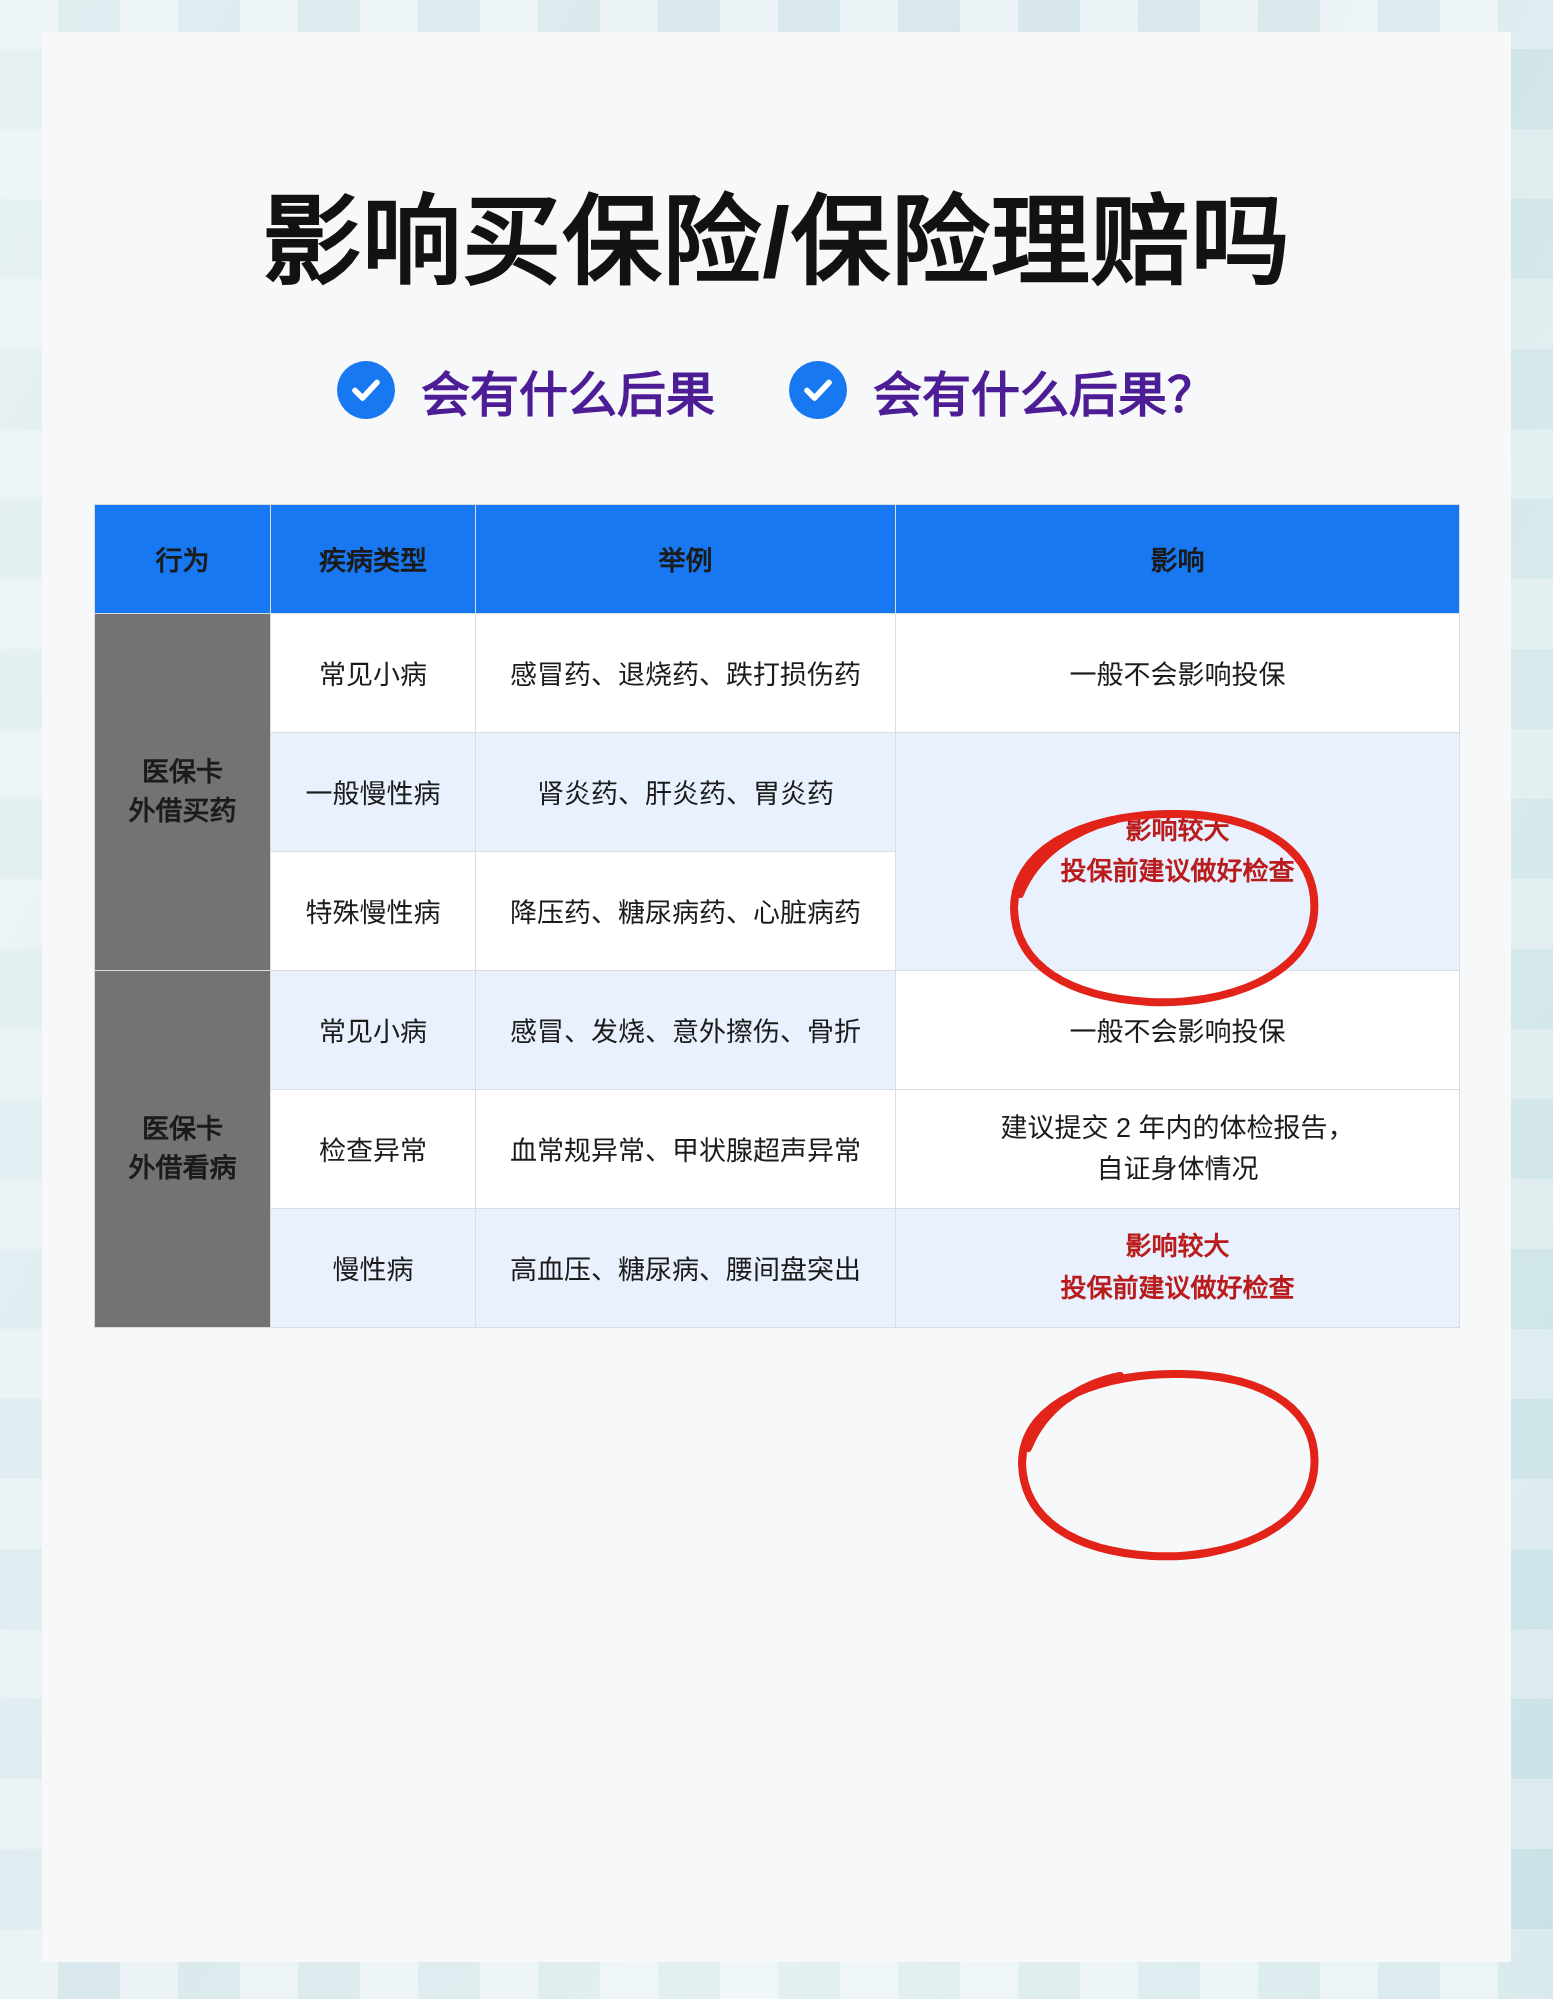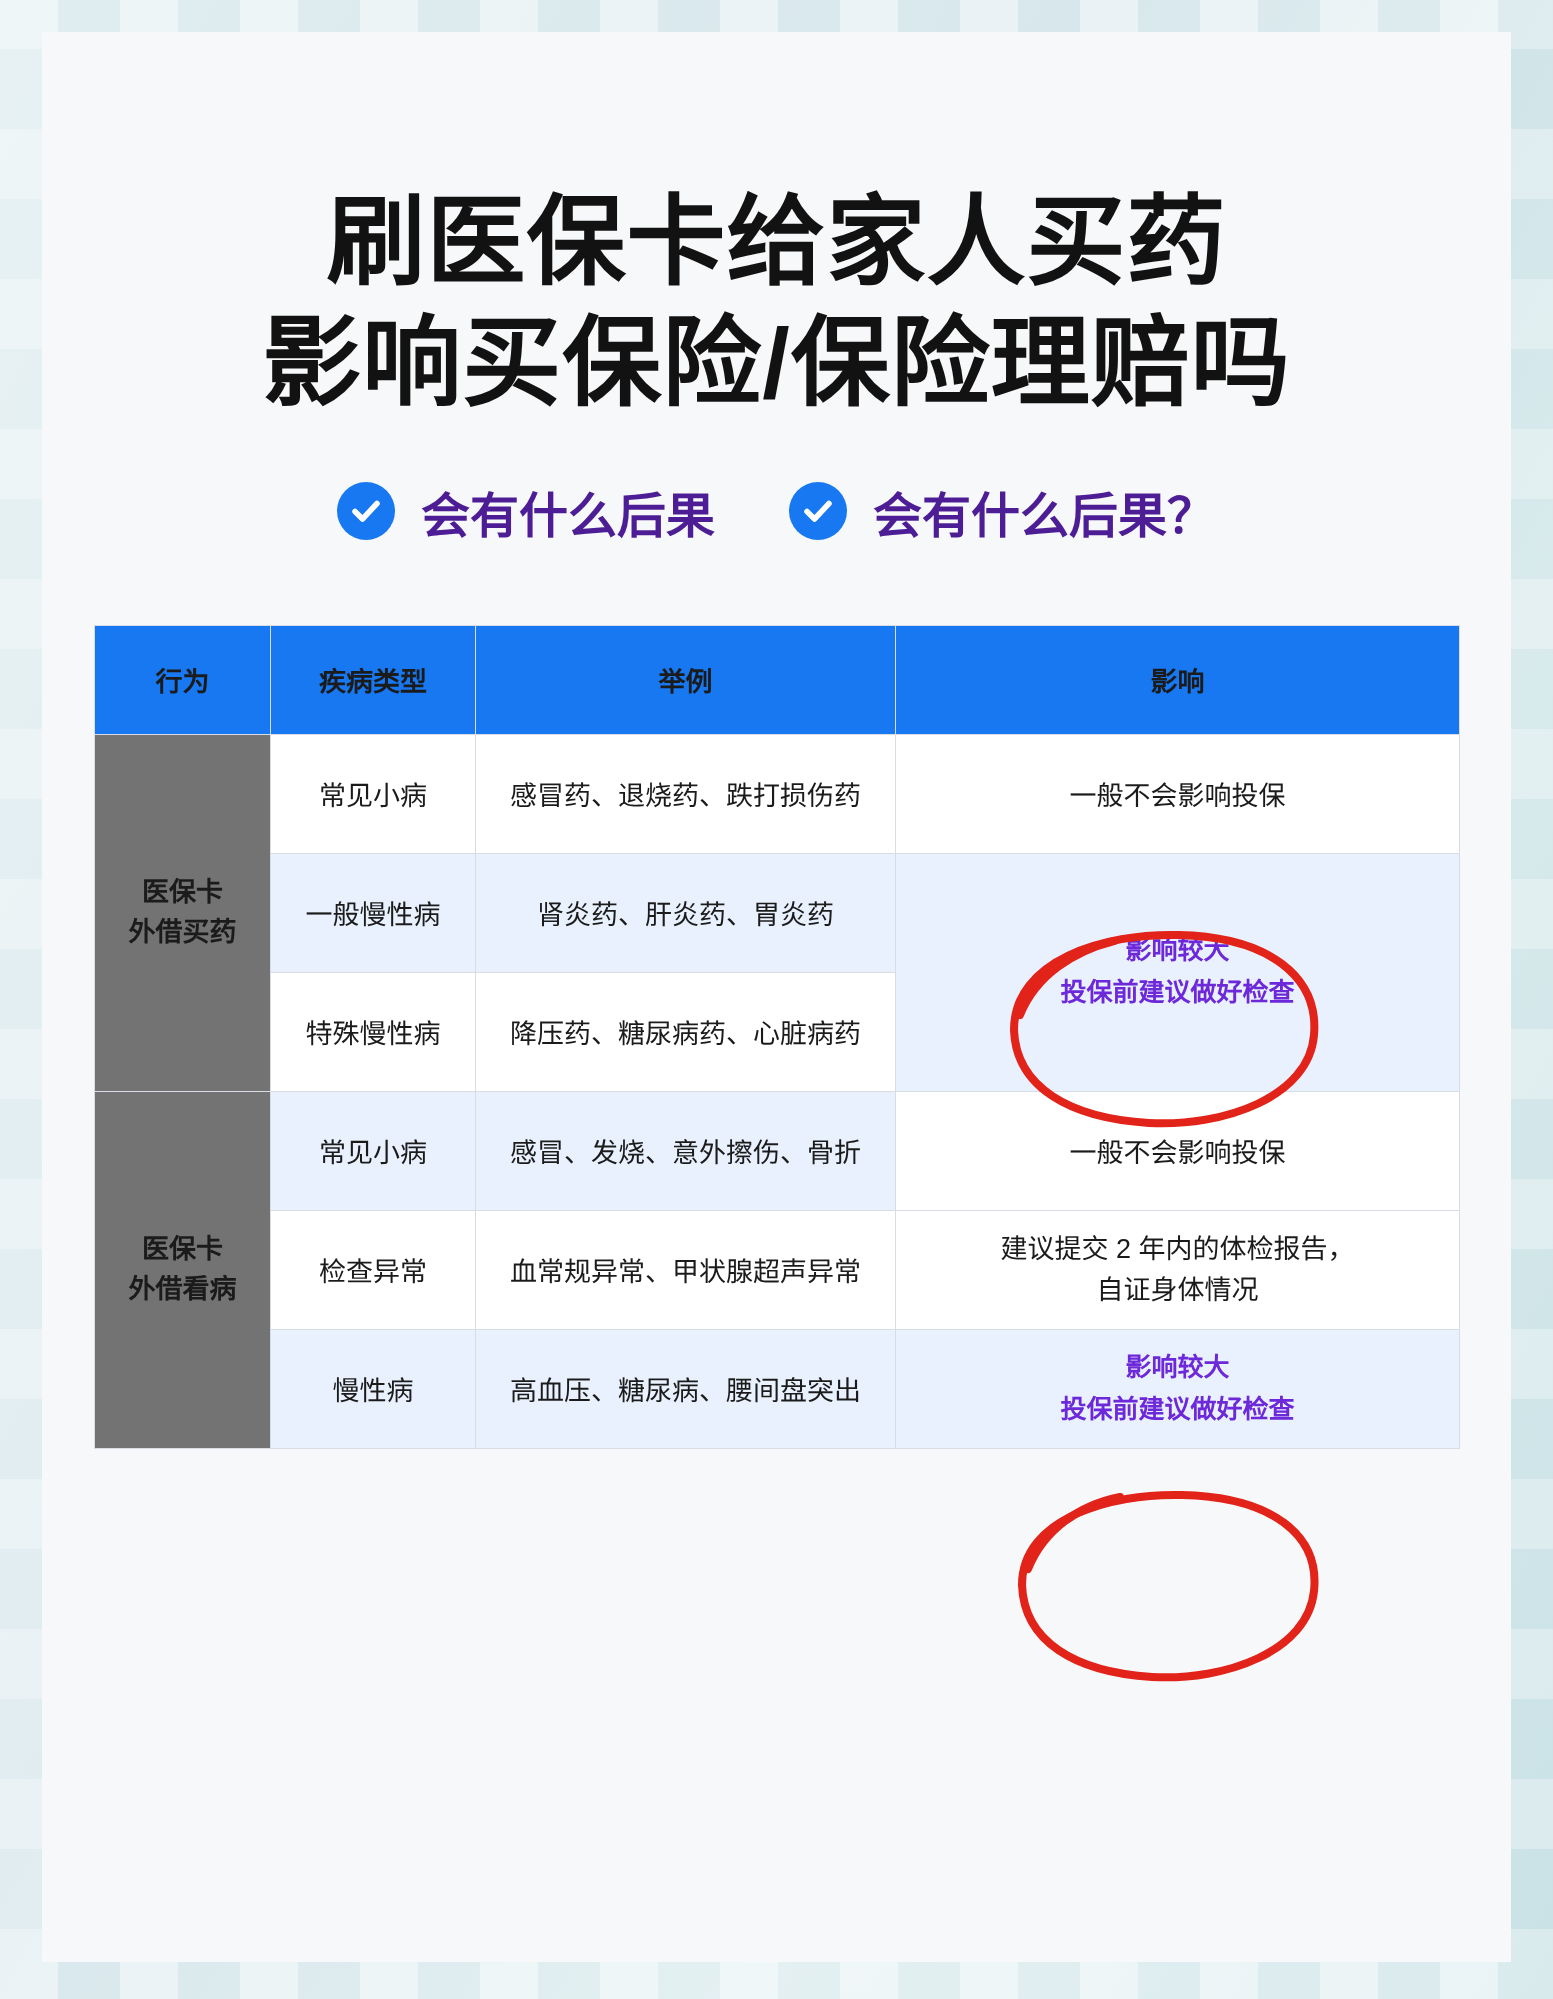--- a/index.html
+++ b/index.html
@@ -111,21 +111,21 @@
     line-height: 1.45;
     border: 1px solid #1778f2;
   }
   tr.row-h td { height: 118px; }
   td.shade { background: #e8f1fd; }
   td.white { background: #ffffff; }
 
   .cell-multi { line-height: 1.5; margin-top: 35px; }
 
   .impact-note {
-    color: #6d28d9;
+    color: #b91c1c;
     font-size: 26px;
     font-weight: bold;
     line-height: 1.6;
     position: relative;
     z-index: 2;
   }
   .circle-overlay {
     position: absolute;
     pointer-events: none;
     z-index: 3;
@@ -133,21 +133,20 @@
   .footer-space { height: 40px; }
 </style>
 </head>
 <body>
 
 <div class="bg-tiles"></div>
 
 <div class="card">
 
   <div class="title-block">
-    <div class="title-line">刷医保卡给家人买药</div>
     <div class="title-line">影响买保险/保险理赔吗</div>
 
     <div class="subtitle-row">
       <span class="check-icon">
         <svg width="34" height="34" viewBox="0 0 34 34" aria-hidden="true">
           <path d="M6 17.5 L13.5 25 L28 9.5" fill="none" stroke="#ffffff" stroke-width="5.5" stroke-linecap="round" stroke-linejoin="round"></path>
         </svg>
       </span>
       <span class="subtitle-text">会有什么后果</span>
       <span class="sub-gap"></span>

